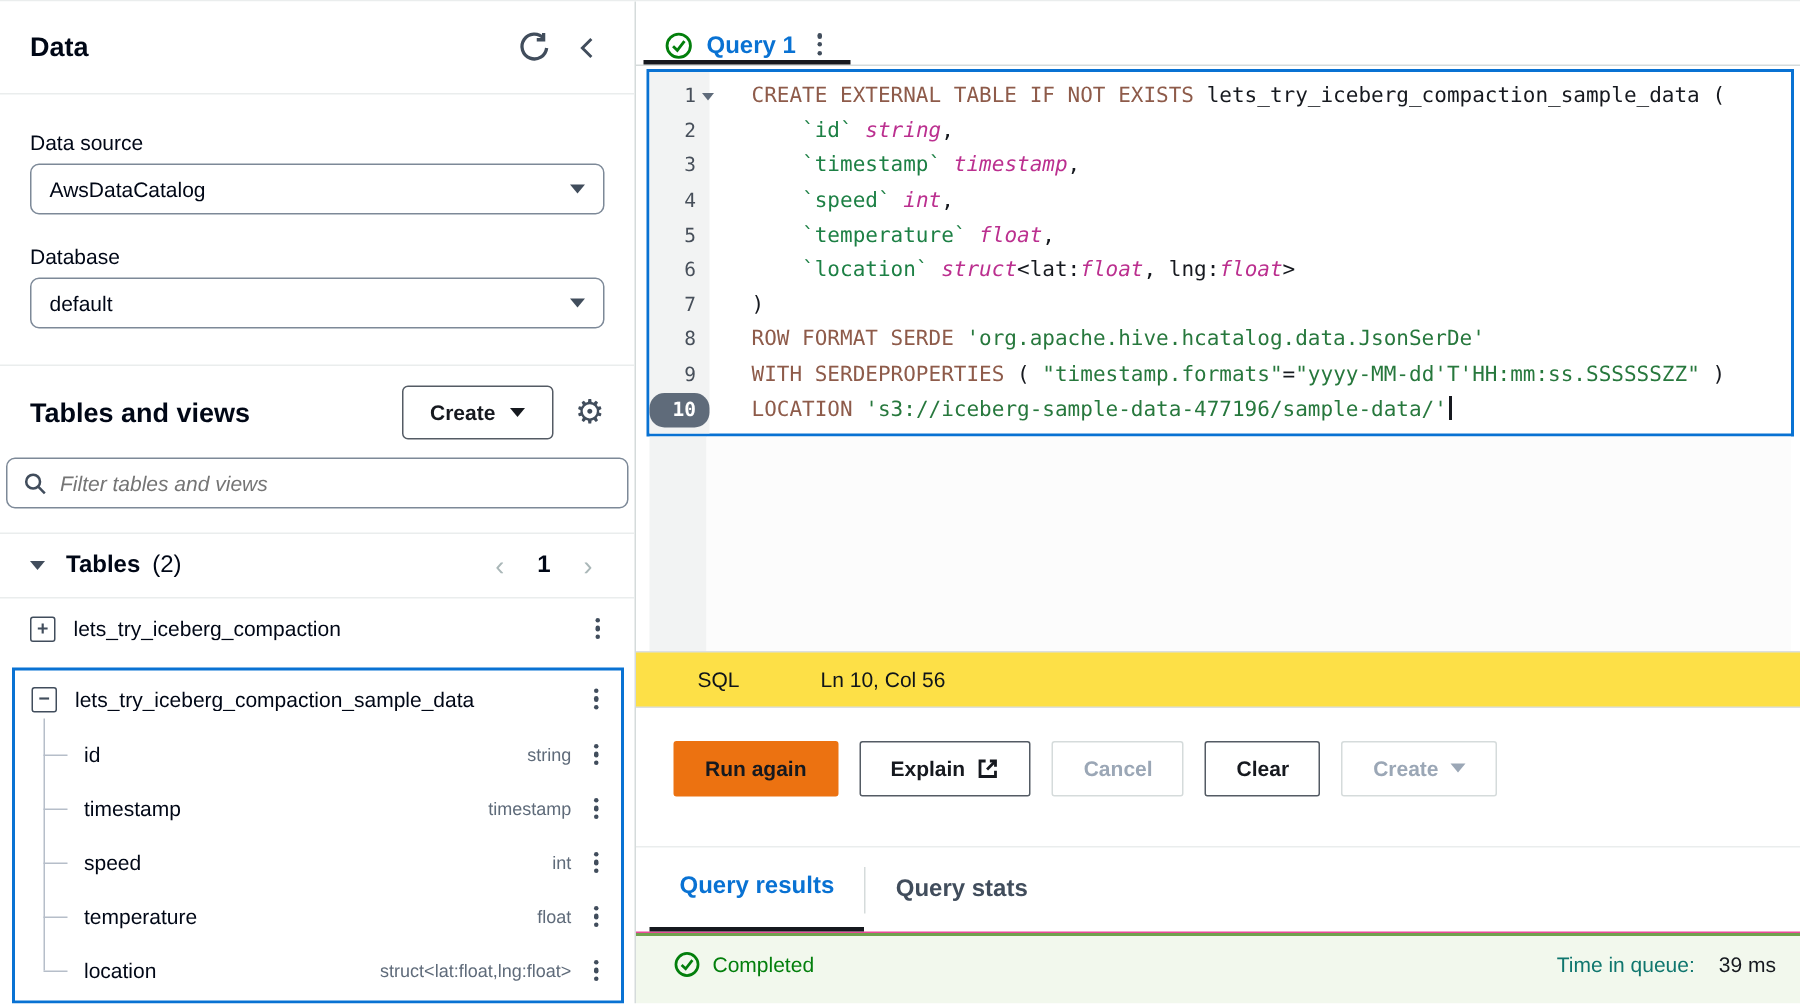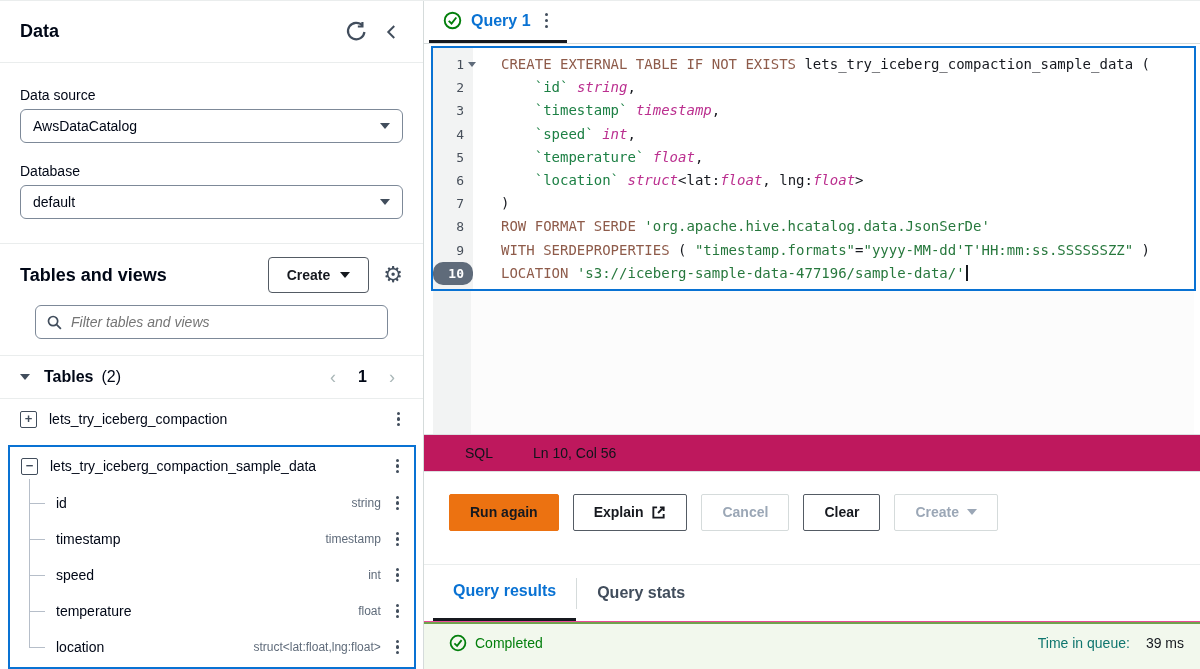--- a/index.html
+++ b/index.html
@@ -22,21 +22,21 @@
   .select-box .spacer { flex:1; }
   .caret-down { width:0; height:0; border-left:5px solid transparent; border-right:5px solid transparent;
     border-top:6px solid #414d5c; }
   .divider { border-top:1px solid #eaeded; }
   .tv-row { display:flex; align-items:center; padding:13px 20px 8px; }
   .tv-row h3 { font-size:18px; font-weight:bold; flex:1; }
   .create-btn { border:1px solid #545b64; border-radius:4px; background:#fff; font-weight:bold;
     font-size:14px; color:#16191f; height:36px; padding:0 18px; display:flex; align-items:center; gap:10px; cursor:pointer; }
   .create-btn .caret-down { border-top-color:#16191f; }
   .gear { margin-left:14px; font-size:22px; color:#414d5c; line-height:1; cursor:pointer; }
-  .search-wrap { padding:4px 35px 16px; }
+  .search-wrap { padding:4px 4px 16px; }
   .search-box { height:34px; border:1px solid #7d8998; border-radius:6px; display:flex;
     align-items:center; padding:0 10px; gap:8px; background:#fff; }
   .search-box input { border:none; outline:none; flex:1; font-size:14px; font-style:italic;
     color:#5f6b7a; font-family:"Liberation Sans", sans-serif; background:transparent; }
   .tables-row { height:42px; display:flex; align-items:center; padding:0 20px; gap:8px; }
   .tables-row .tri { width:0; height:0; border-left:5px solid transparent; border-right:5px solid transparent;
     border-top:6px solid #414d5c; margin-right:6px; }
   .tables-row b { font-size:16px; }
   .tables-row .count { font-size:16px; }
   .tables-row .spacer { flex:1; }
@@ -54,43 +54,43 @@
   .col-list { position:relative; }
   .tree-vert { position:absolute; left:19px; top:-6px; bottom:18px; width:1px; background:#b6bec9; }
   .col-row { height:36px; display:flex; align-items:center; padding:0 10px 0 46px; gap:10px; position:relative; }
   .col-row .stub { position:absolute; left:19px; top:50%; width:16px; height:1px; background:#b6bec9; }
   .col-name { font-size:14px; flex:1; }
   .col-type { font-size:12px; color:#5f6b7a; white-space:nowrap; }
 
   
   .main { flex:1; display:flex; flex-direction:column; background:#fff; min-width:0; }
   .tab-bar { height:43px; border-bottom:1px solid #d5dbdb; display:flex; align-items:stretch; }
-  .query-tab { margin-left:5px; padding:0 14px; display:flex; align-items:center; gap:9px;
+  .query-tab { margin-left:5px; padding:0 14px; display:flex; align-items:flex-end; gap:9px;
     border-bottom:3px solid #16191f; cursor:pointer; }
   .query-tab .label { color:#0972d3; font-weight:bold; font-size:16px; }
   .code-box { margin:2px 4px 0 7px; border:2px solid #0972d3; display:flex; background:#fff; }
   .gutter { width:40px; background:#f2f3f3; font-family:"DejaVu Sans Mono", monospace;
     font-size:13px; color:#474f5a; padding-top:5px; }
   .g-row { height:23.2px; line-height:23.2px; text-align:right; padding-right:9px; position:relative; }
   .g-row.active { background:#5f6b7a; color:#fff; font-weight:bold;border-radius:10px; }
   .g-row .fold { position:absolute; right:-3px; top:9px; width:0; height:0;
     border-left:4px solid transparent; border-right:4px solid transparent; border-top:5px solid #5f6b7a; }
   .code-area { flex:1; padding:5px 0 4px 28px; font-family:"DejaVu Sans Mono", monospace;
     font-size:14px; overflow:hidden; cursor:text; }
   .c-line { height:23.2px; line-height:23.2px; white-space:pre; color:#16191f; }
   .tok-kw { color:#8e5b4a; }
   .tok-id { color:#1d8045; }
   .tok-ty { color:#bb2f8f; font-style:italic; }
   .tok-str { color:#27783d; }
   .cursor { display:inline-block; width:2px; height:16px; background:#16191f; vertical-align:-3px; margin-left:1px; }
   .editor-tail { height:143px; display:flex; margin:0 6px 0 9px; }
   .editor-tail .g-strip { width:38px; background:#f2f3f3; }
   .editor-tail .rest { flex:1; background:#fcfcfc; }
-  .status-bar { height:38px; background:#be185d; border-top:1px solid #dcdfe1; border-bottom:1px solid #dcdfe1;
-    display:flex; align-items:center; padding:0 20px 0 41px; gap:40px; font-size:14px; color:#0f141a; }
+  .status-bar { height:38px; background:#fde047; border-top:1px solid #dcdfe1; border-bottom:1px solid #dcdfe1;
+    display:flex; align-items:center; padding:0 20px 0 41px; gap:54px; font-size:14px; color:#0f141a; }
   .actions-row { padding:22px 0 0 25px; display:flex; gap:14px; align-items:center; }
   .btn { height:37px; border-radius:2px; font-size:14px; font-weight:bold; padding:0 20px;
     display:inline-flex; align-items:center; gap:8px; cursor:pointer; background:#fff;
     font-family:"Liberation Sans", sans-serif; }
   .btn-primary { background:#ec7211; border:1px solid #ec7211; color:#16191f; }
   .btn-normal { border:1px solid #545b64; color:#16191f; }
   .btn-disabled { border:1px solid #d5dbdb; color:#9ba7b6; cursor:default; }
   .btn-disabled .caret-down { border-top-color:#9ba7b6; }
   .results-divider { margin-top:33px; border-top:1px solid #eaeded; }
   .results-tabs { height:57px; display:flex; align-items:stretch; border-bottom:1px solid #ec4899; }

